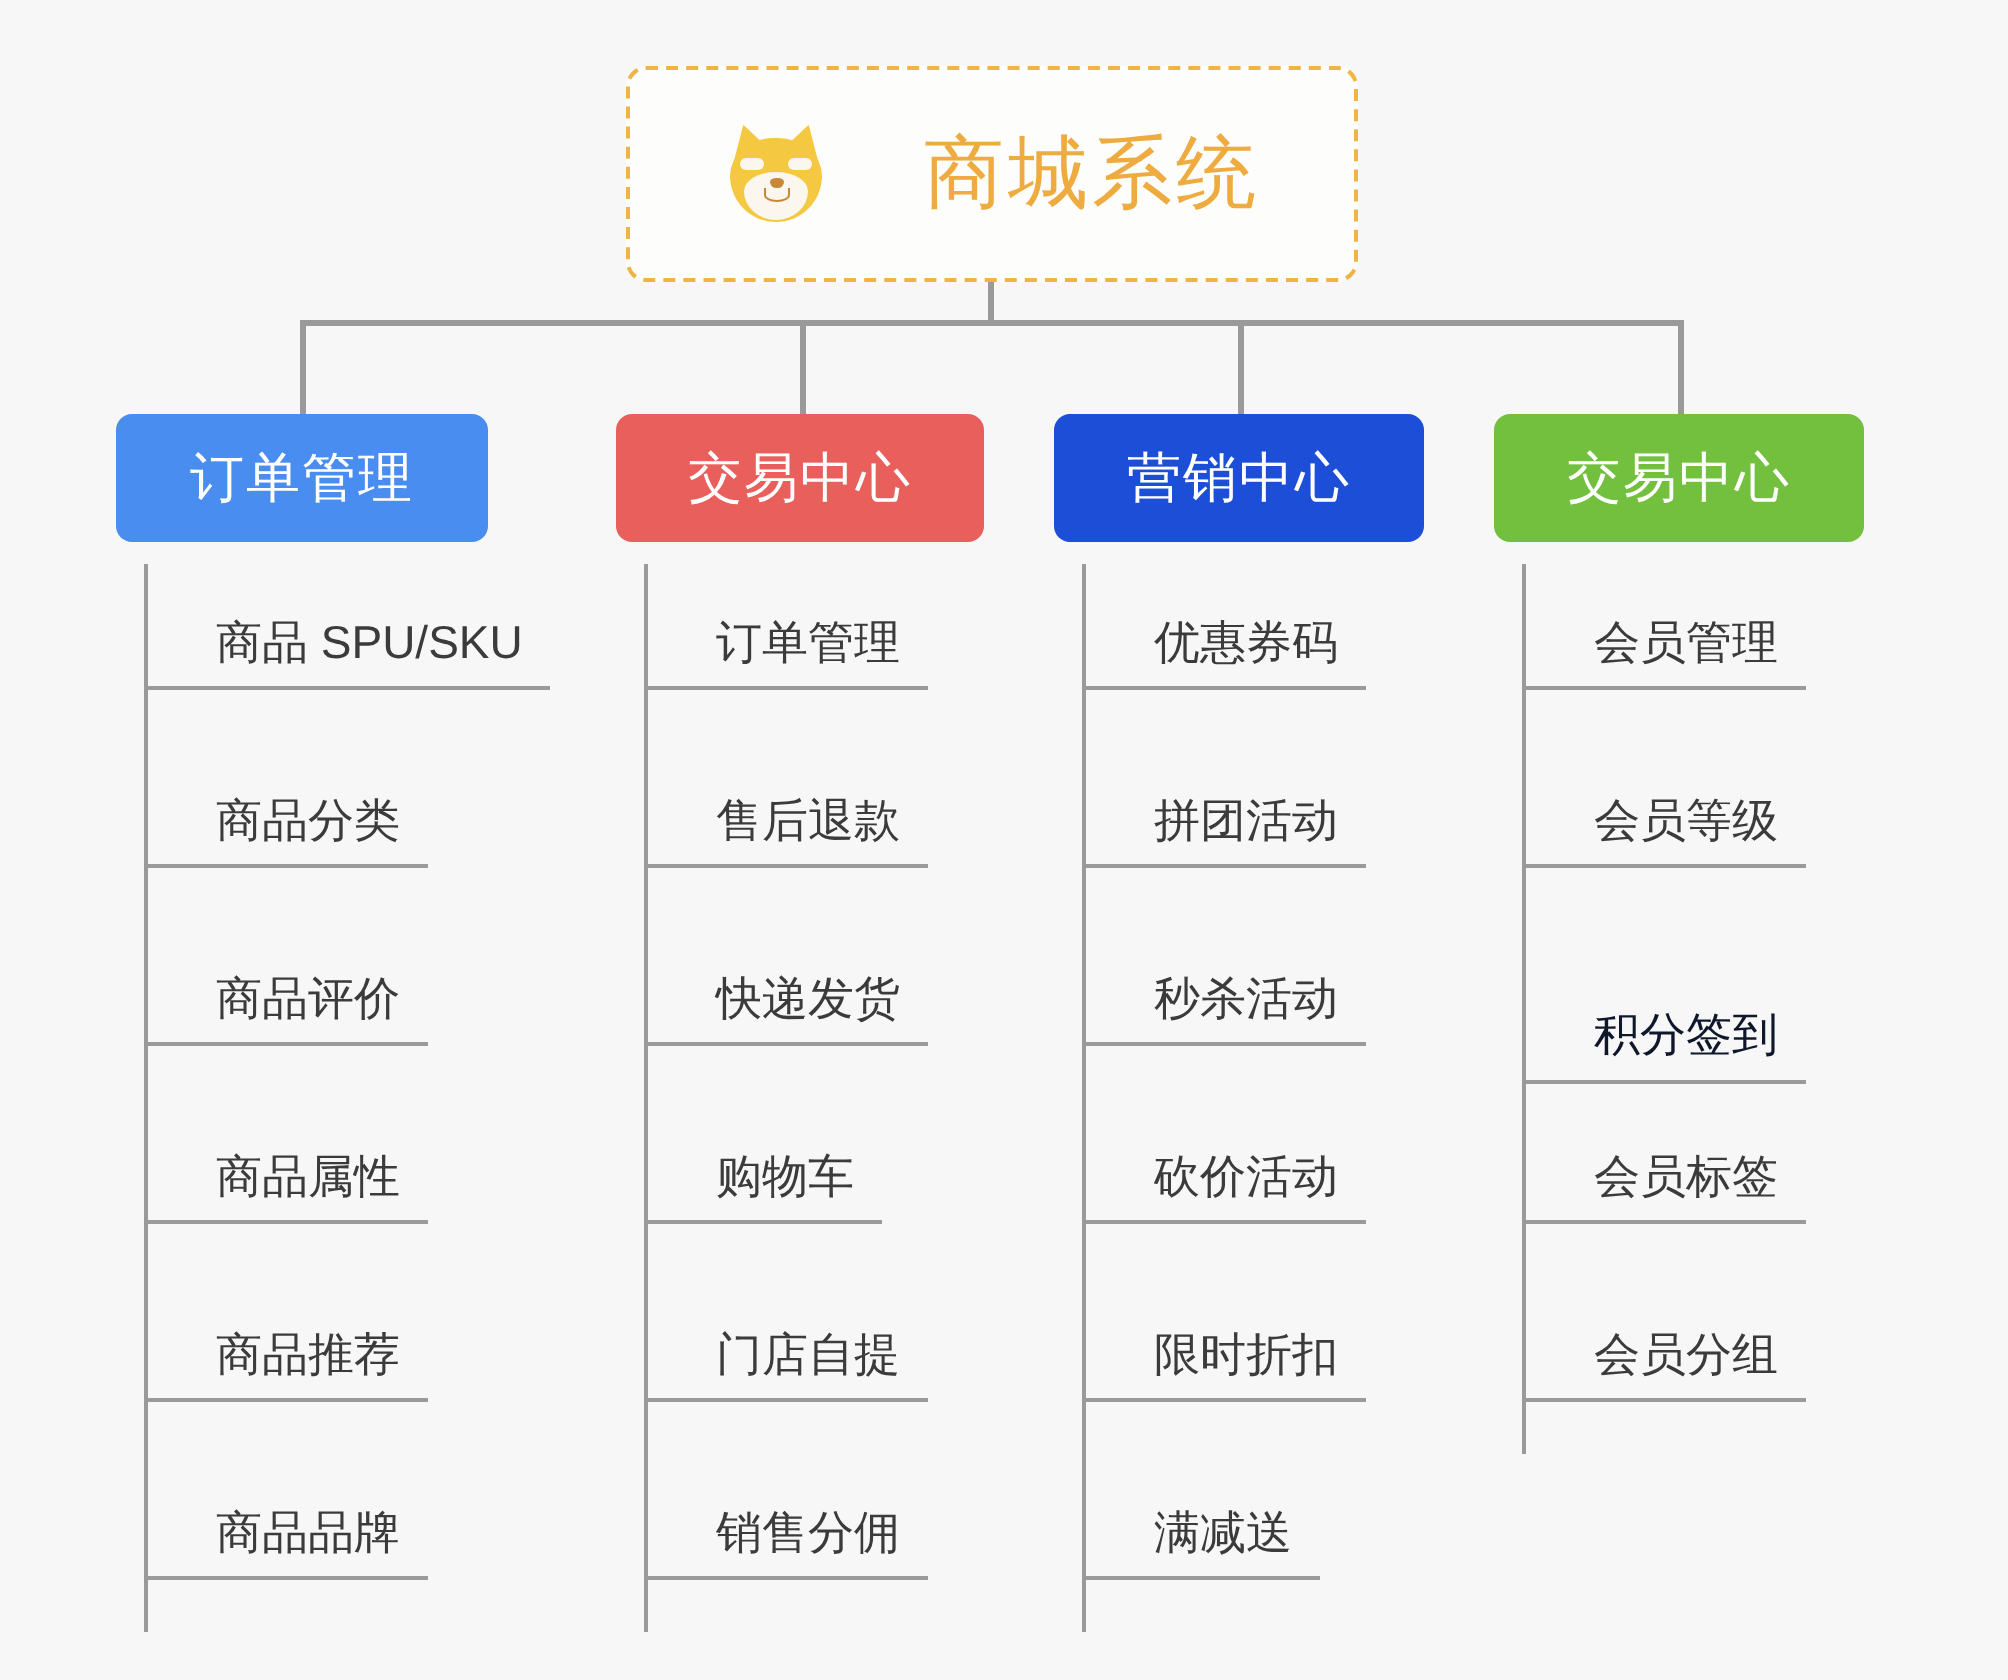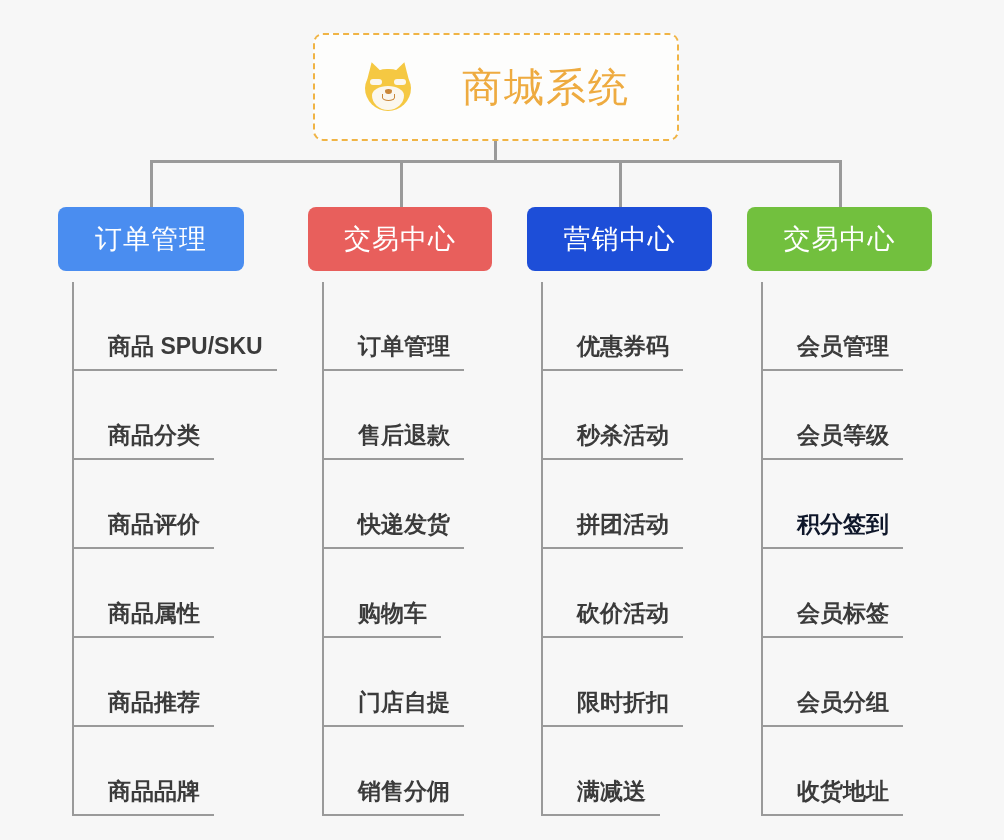--- a/index.html
+++ b/index.html
@@ -133,23 +133,22 @@
     top: 0;
     bottom: 0;
     width: 2px;
     background: #9a9a9a;
   }
 
   .leaf-item {
     position: relative;
     height: 89px;
     display: flex;
-    align-items: flex-end;
+    align-items: center;
     padding-left: 2px;
-    font-weight: bold;
   }
 
   .leaf-text {
     display: inline-block;
     font-size: 23px;
     color: #3b3b3b;
     padding: 0 14px 8px 34px;
     border-bottom: 2px solid #9a9a9a;
     white-space: nowrap;
     line-height: 1.2;
@@ -227,24 +226,24 @@
   </div>
 </div>
 
 <div class="branch" style="left:527px; width:185px;">
   <div class="branch-header" style="background: #1d4ed8;">营销中心</div>
   <div class="leaf-list">
     <div class="leaf-item">
         <span class="leaf-text" style="color: rgb(59, 59, 59); border-bottom-color: rgb(154, 154, 154);">优惠券码</span>
       </div>
     <div class="leaf-item">
+        <span class="leaf-text" style="color: rgb(59, 59, 59); border-bottom-color: rgb(154, 154, 154);">拼团活动</span>
+      </div>
+    <div class="leaf-item">
         <span class="leaf-text" style="color: rgb(59, 59, 59); border-bottom-color: rgb(154, 154, 154);">秒杀活动</span>
-      </div>
-    <div class="leaf-item">
-        <span class="leaf-text" style="color: rgb(59, 59, 59); border-bottom-color: rgb(154, 154, 154);">拼团活动</span>
       </div>
     <div class="leaf-item">
         <span class="leaf-text" style="color: rgb(59, 59, 59); border-bottom-color: rgb(154, 154, 154);">砍价活动</span>
       </div>
     <div class="leaf-item">
         <span class="leaf-text" style="color: rgb(59, 59, 59); border-bottom-color: rgb(154, 154, 154);">限时折扣</span>
       </div>
     <div class="leaf-item">
         <span class="leaf-text" style="color: rgb(59, 59, 59); border-bottom-color: rgb(154, 154, 154);">满减送</span>
       </div>
@@ -262,17 +261,14 @@
       </div>
     <div class="leaf-item">
         <span class="leaf-text" style="color: #0f172a; border-bottom-color: rgb(154, 154, 154); margin-top: 37px;">积分签到</span>
       </div>
     <div class="leaf-item">
         <span class="leaf-text" style="color: rgb(59, 59, 59); border-bottom-color: rgb(154, 154, 154);">会员标签</span>
       </div>
     <div class="leaf-item">
         <span class="leaf-text" style="color: rgb(59, 59, 59); border-bottom-color: rgb(154, 154, 154);">会员分组</span>
       </div>
-    <div class="leaf-item">
-        <span class="leaf-text" style="color: rgb(59, 59, 59); border-bottom-color: rgb(154, 154, 154);">收货地址</span>
-      </div>
   </div>
 </div>
 
 </body></html>

